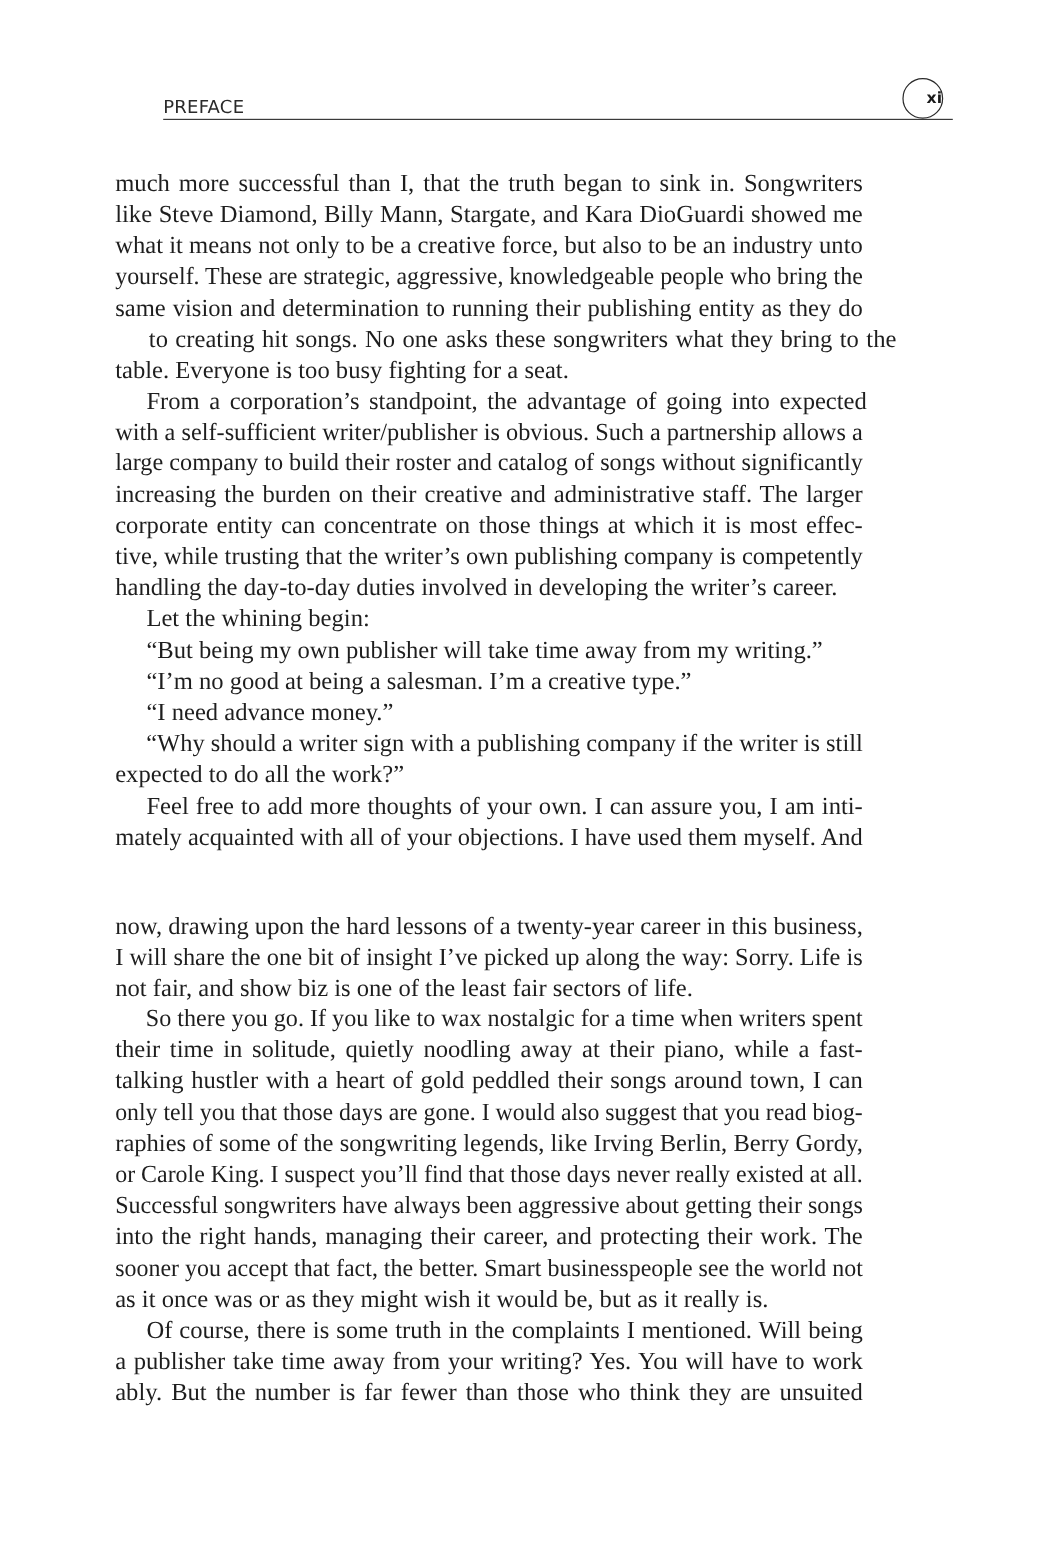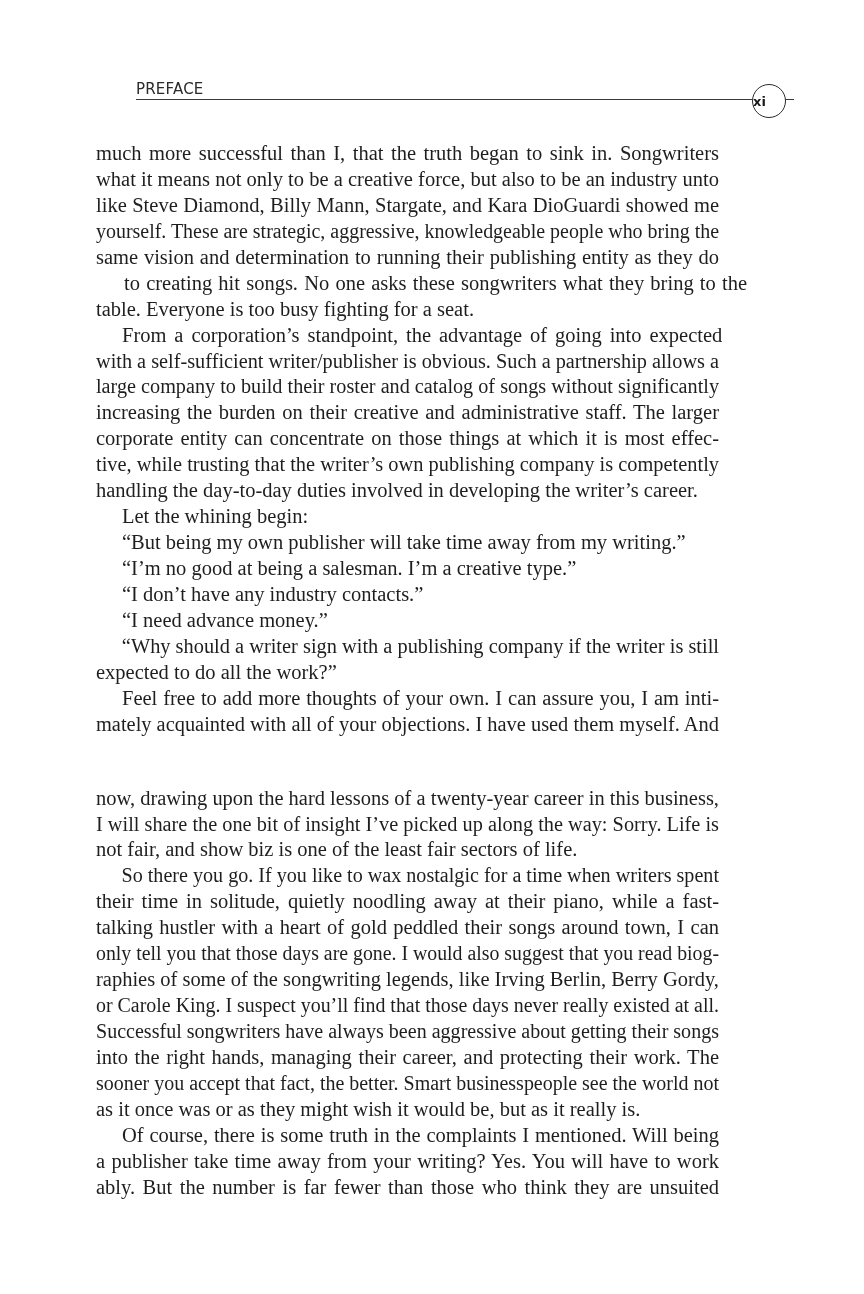--- a/index.html
+++ b/index.html
@@ -35,29 +35,29 @@
       position: absolute;
       left: 0;
       top: 21px;
       width: 658px;
       height: 0;
       border-top: 1.4px solid #3a3a3a;
     }
     .folio {
       position: absolute;
       left: 752px;
-      top: 84px;
+      top: 65px;
       width: 34px;
       height: 34px;
       border: 1.4px solid #2a2a2a;
       border-radius: 50%;
       box-sizing: border-box;
       display: flex;
       align-items: center;
-      justify-content: flex-start;
+      justify-content: flex-end;
       font-family: "DejaVu Sans", sans-serif;
       font-weight: bold;
       font-size: 13px;
       color: #1a1a1a;
       background: #ffffff;
     }
     .text-block {
       position: absolute;
       left: 96px;
       top: 141px;
@@ -88,37 +88,36 @@
 <div class="running-head">
   <span class="section-title">PREFACE</span>
   <div class="rule"></div>
 </div>
 <div class="folio">
   <span>xi</span>
 </div>
 
 <div class="text-block" id="text-block">
     <span class="line" style="white-space: nowrap; word-spacing: 2.38411px; text-align-last: left; text-align: right;">much more successful than I, that the truth began to sink in. Songwriters</span>
+    <span class="line" style="white-space: nowrap; word-spacing: 0.3375px; text-align-last: left; text-align: left;">like Steve Diamond, Billy Mann, Stargate, and Kara DioGuardi showed me</span>
     <span class="line" style="white-space: nowrap; word-spacing: 0.046875px; text-align-last: left; text-align: left;">what it means not only to be a creative force, but also to be an industry unto</span>
-    <span class="line" style="white-space: nowrap; word-spacing: 0.3375px; text-align-last: left; text-align: left;">like Steve Diamond, Billy Mann, Stargate, and Kara DioGuardi showed me</span>
     <span class="line" style="white-space: nowrap; transform-origin: left center; display: block; width: 640.609px; transform: scaleX(0.972512);">yourself. These are strategic, aggressive, knowledgeable people who bring the</span>
     <span class="line" style="white-space: nowrap; word-spacing: 0.683239px; text-align-last: left; text-align: left;">same vision and determination to running their publishing entity as they do</span>
     <span class="line" style="white-space: nowrap; word-spacing: 1.0613px; text-align-last: left; text-align: left; margin-left: 28px;">to creating hit songs. No one asks these songwriters what they bring to the</span>
     <span class="line last" style="white-space: nowrap;">table. Everyone is too busy fighting for a seat.</span>
     <span class="line indent" style="white-space: nowrap; word-spacing: 2.81771px; text-align-last: left; text-align: left;">From a corporation’s standpoint, the advantage of going into expected</span>
     <span class="line" style="white-space: nowrap; transform-origin: left center; display: block; width: 629.875px; transform: scaleX(0.989085);">with a self-sufficient writer/publisher is obvious. Such a partnership allows a</span>
     <span class="line" style="white-space: nowrap; transform-origin: left center; display: block; width: 632.141px; transform: scaleX(0.98554);">large company to build their roster and catalog of songs without significantly</span>
     <span class="line" style="white-space: nowrap; word-spacing: 1.5625px; text-align-last: left; text-align: left;">increasing the burden on their creative and administrative staff. The larger</span>
     <span class="line" style="white-space: nowrap; word-spacing: 1.94792px; text-align-last: left; text-align: left;">corporate entity can concentrate on those things at which it is most effec-</span>
     <span class="line" style="white-space: nowrap; transform-origin: left center; display: block; width: 626.484px; transform: scaleX(0.994438);">tive, while trusting that the writer’s own publishing company is competently</span>
     <span class="line last" style="white-space: nowrap;">handling the day-to-day duties involved in developing the writer’s career.</span>
     <span class="line indent last" style="white-space: nowrap;">Let the whining begin:</span>
     <span class="line indent last" style="white-space: nowrap;">“But being my own publisher will take time away from my writing.”</span>
     <span class="line indent last" style="white-space: nowrap;">“I’m no good at being a salesman. I’m a creative type.”</span>
-    <span class="line indent last" style="white-space: nowrap;">“I don’t have any industry contacts.”</span>
     <span class="line indent last" style="white-space: nowrap;">“I need advance money.”</span>
     <span class="line indent" style="white-space: nowrap; transform-origin: left center; display: block; width: 626.672px; transform: scaleX(0.994141);">“Why should a writer sign with a publishing company if the writer is still</span>
     <span class="line last" style="white-space: nowrap;">expected to do all the work?”</span>
     <span class="line indent" style="white-space: nowrap; word-spacing: 0.745833px; text-align-last: left; text-align: left;">Feel free to add more thoughts of your own. I can assure you, I am inti-</span>
     <span class="line" style="white-space: nowrap; transform-origin: left center; display: block; width: 626.234px; transform: scaleX(0.994835);">mately acquainted with all of your objections. I have used them myself. And</span>
     <span class="line" style="white-space: nowrap; transform-origin: left center; display: block; width: 623.766px; transform: scaleX(0.998773); margin-top: 48px;">now, drawing upon the hard lessons of a twenty-year career in this business,</span>
     <span class="line" style="white-space: nowrap; transform-origin: left center; display: block; width: 628.906px; transform: scaleX(0.990609);">I will share the one bit of insight I’ve picked up along the way: Sorry. Life is</span>
     <span class="line last" style="white-space: nowrap;">not fair, and show biz is one of the least fair sectors of life.</span>
     <span class="line indent" style="white-space: nowrap; transform-origin: left center; display: block; width: 635.172px; transform: scaleX(0.980837);">So there you go. If you like to wax nostalgic for a time when writers spent</span>
     <span class="line" style="white-space: nowrap; word-spacing: 2.86068px; text-align-last: left; text-align: left;">their time in solitude, quietly noodling away at their piano, while a fast-</span>

